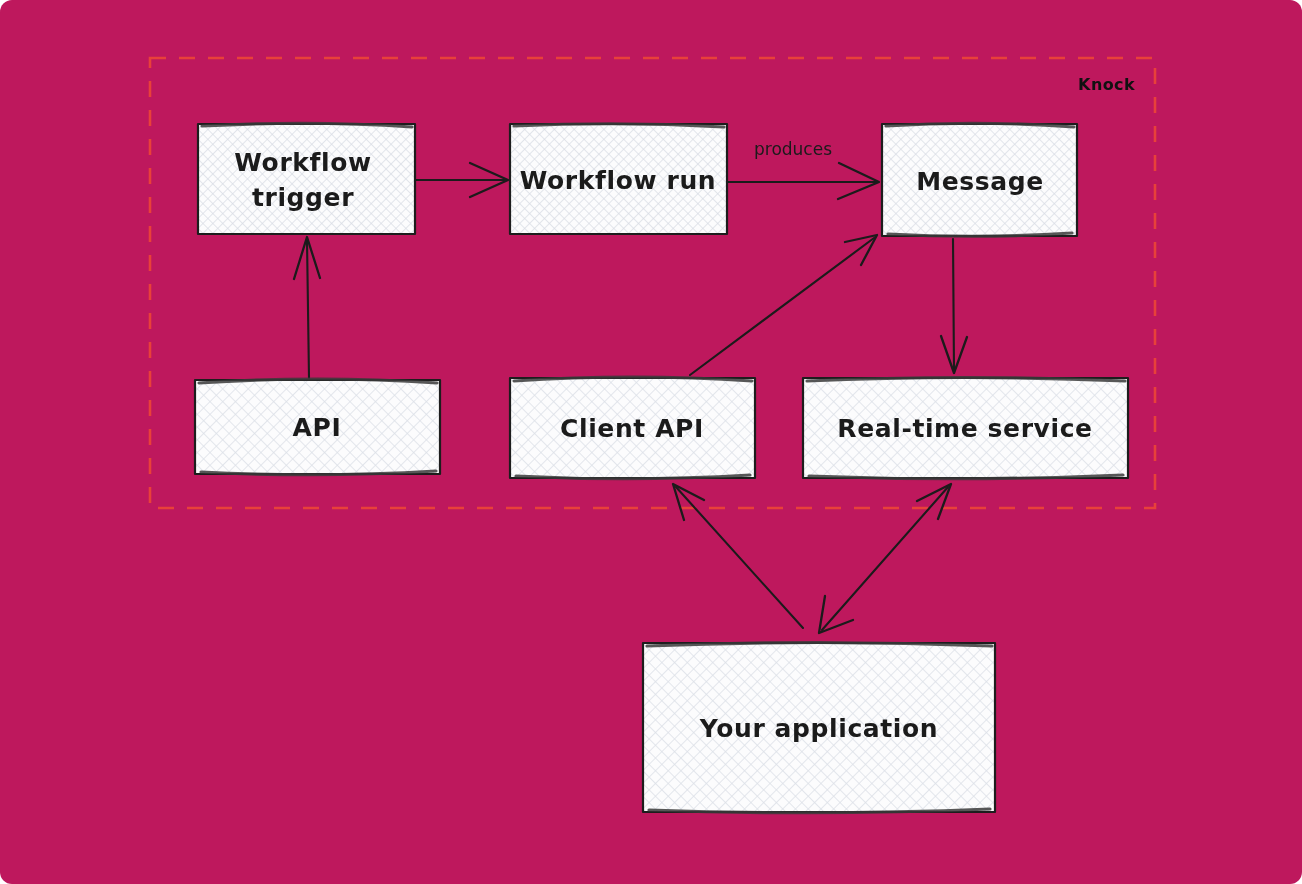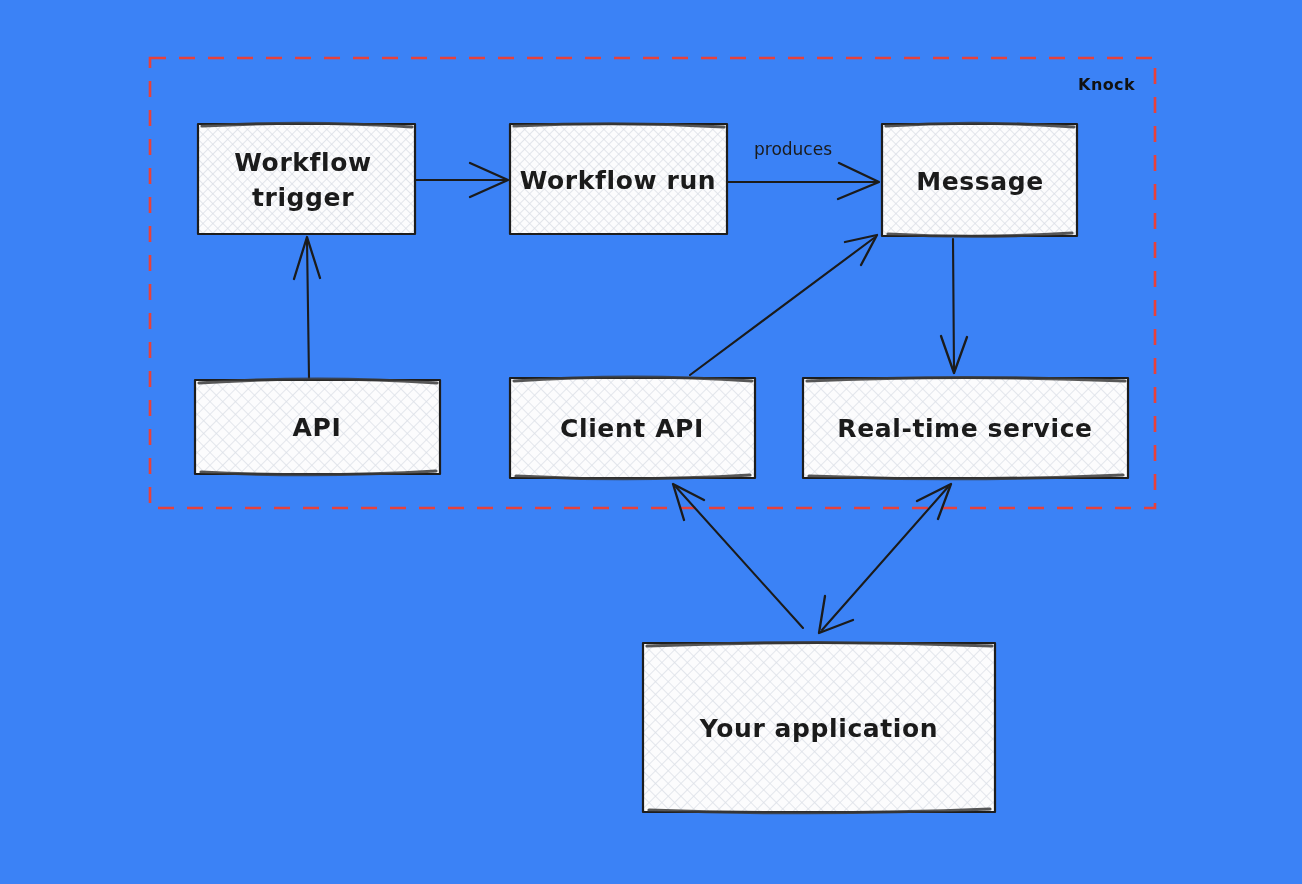--- a/index.html
+++ b/index.html
@@ -7,22 +7,23 @@
     padding: 0;
     background: #ffffff;
   }
   body {
     font-family: "DejaVu Sans", sans-serif;
   }
   #canvas {
     position: relative;
     width: 1302px;
     height: 884px;
-    background: #3b82f6;
+    background: #be185d;
     overflow: hidden;
+    border-radius: 12px;
   }
   #diagram-svg {
     position: absolute;
     left: 0;
     top: 0;
     width: 1302px;
     height: 884px;
   }
   .node-label {
     font-family: "DejaVu Sans", sans-serif;

